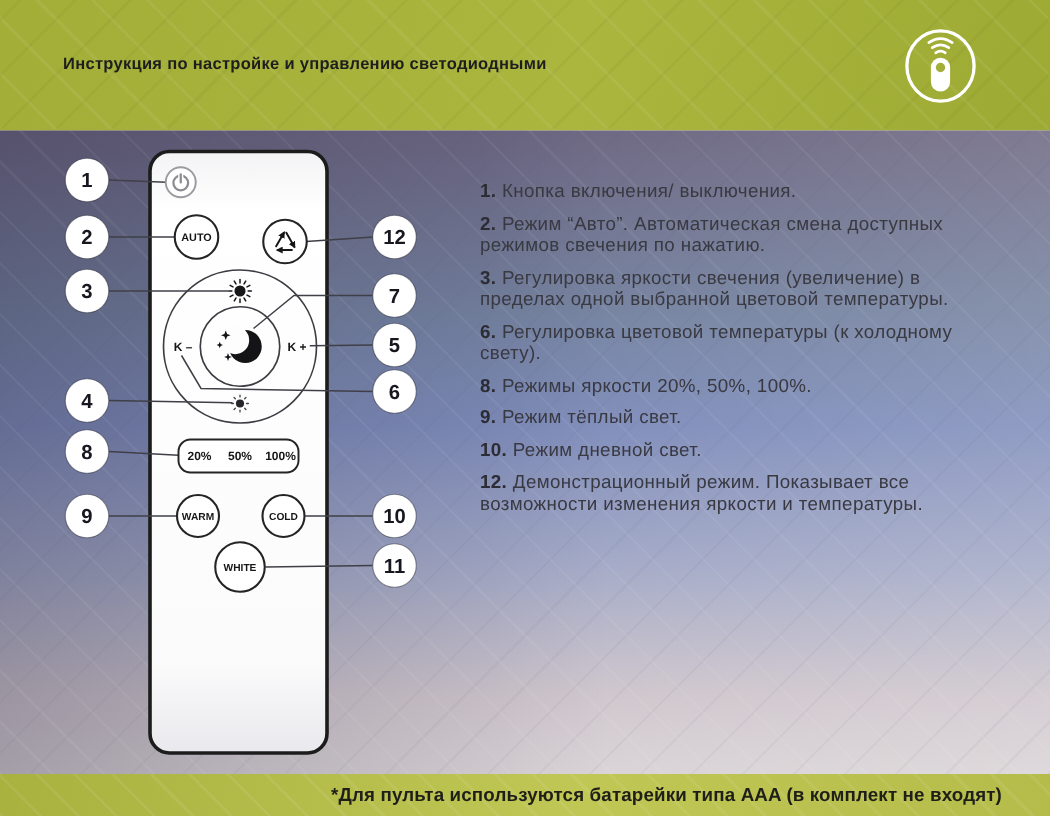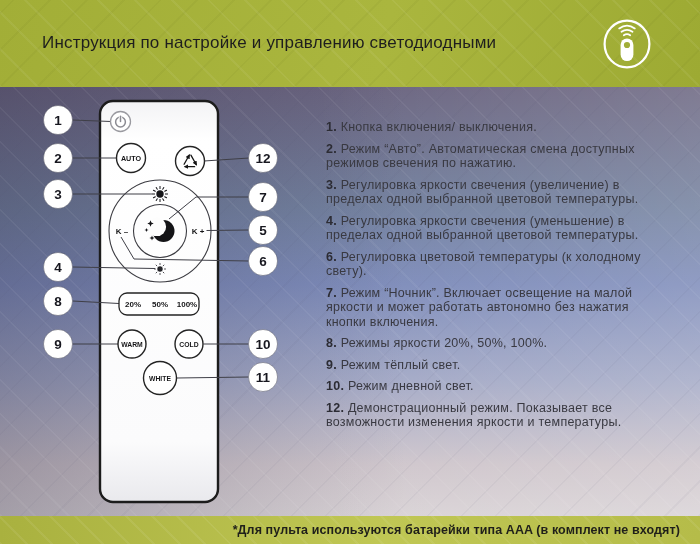--- a/index.html
+++ b/index.html
@@ -14,21 +14,21 @@
   .header {
     height:87px; flex:0 0 87px;
     background:
       repeating-linear-gradient(45deg, rgba(255,255,255,0.06) 0 2px, rgba(255,255,255,0) 2px 26px),
       repeating-linear-gradient(-45deg, rgba(70,80,10,0.05) 0 2px, rgba(70,80,10,0) 2px 26px),
       linear-gradient(100deg, #a2ae37 0%, #aab63e 55%, #9daa33 100%);
     display:flex; align-items:center;
     padding:0 0 0 42px; box-sizing:border-box;
   }
   .header-title {
-    font-size:17px; font-weight:normal; color:#1e1e1e;
+    font-size:11px; font-weight:bold; color:#1e1e1e;
     line-height:22.5px; letter-spacing:0.2px; flex:1;
   }
   .header-icon { flex:0 0 auto; margin-right:48px; }
 
   
   .main {
     height:429px; flex:0 0 429px; position:relative; overflow:hidden;
     background:
       repeating-linear-gradient(45deg, rgba(255,255,255,0.05) 0 1.5px, rgba(255,255,255,0) 1.5px 24px),
       repeating-linear-gradient(-45deg, rgba(80,80,110,0.05) 0 1.5px, rgba(80,80,110,0) 1.5px 24px),
@@ -39,31 +39,31 @@
   .figure { position:absolute; left:0; top:0; }
   svg text { font-family:"Liberation Sans", sans-serif; }
   .btn-label { font-weight:bold; fill:#161618; }
   .callout-num { font-weight:bold; fill:#17171f; font-size:13.5px; }
   .leader { stroke:#3f3f47; stroke-width:1; fill:none; }
 
   .instructions {
     position:absolute; left:316px; top:33px; width:356px;
     color:#393941; font-size:12.5px; line-height:1.16; letter-spacing:0.25px;
   }
-  .instructions p { margin:0 0 7px 10px; }
+  .instructions p { margin:0 0 7px 4px; }
   .instructions b { color:#2c2c34; }
 
   
   .footer {
     height:28px; flex:0 0 28px;
     background:
       repeating-linear-gradient(45deg, rgba(255,255,255,0.07) 0 2px, rgba(255,255,255,0) 2px 18px),
       linear-gradient(90deg, #a9b13f 0%, #c0c754 55%, #b5bc49 100%);
     display:flex; align-items:center; justify-content:flex-end;
-    padding-right:20px; box-sizing:border-box;
+    padding-right:32px; box-sizing:border-box;
     font-size:12.5px; font-weight:bold; color:#1f1f1a; letter-spacing:0.1px;text-align:right;
   }
 </style>
 </head>
 <body>
 
 <div class="page">
 
   <div class="header">
     <div class="header-title">
@@ -249,23 +249,21 @@
             <circle cx="263" cy="290" r="14.5"></circle>
             <text class="callout-num" x="263" y="294.8" text-anchor="middle" stroke="none">11</text>
           </g>
       </g>
     </svg>
 
     <div class="instructions">
       <p><b>1.</b> <span>Кнопка включения/ выключения.</span></p>
       <p><b>2.</b> <span>Режим “Авто”. Автоматическая смена доступных режимов свечения по нажатию.</span></p>
       <p><b>3.</b> <span>Регулировка яркости свечения (увеличение) в пределах одной выбранной цветовой температуры.</span></p>
-      <p><b>4.</b> <span>Регулировка яркости свечения (уменьшение) в пределах одной выбранной цветовой температуры.</span></p>
       <p><b>6.</b> <span>Регулировка цветовой температуры (к холодному свету).</span></p>
-      <p><b>7.</b> <span>Режим “Ночник”. Включает освещение на малой яркости и может работать автономно без нажатия кнопки включения.</span></p>
       <p><b>8.</b> <span>Режимы яркости 20%, 50%, 100%.</span></p>
       <p><b>9.</b> <span>Режим тёплый свет.</span></p>
       <p><b>10.</b> <span>Режим дневной свет.</span></p>
       <p><b>12.</b> <span>Демонстрационный режим. Показывает все возможности изменения яркости и температуры.</span></p>
     </div>
   </div>
 
   <div class="footer">
     <span>*Для пульта используются батарейки типа AAA (в комплект не входят)</span>
   </div>

